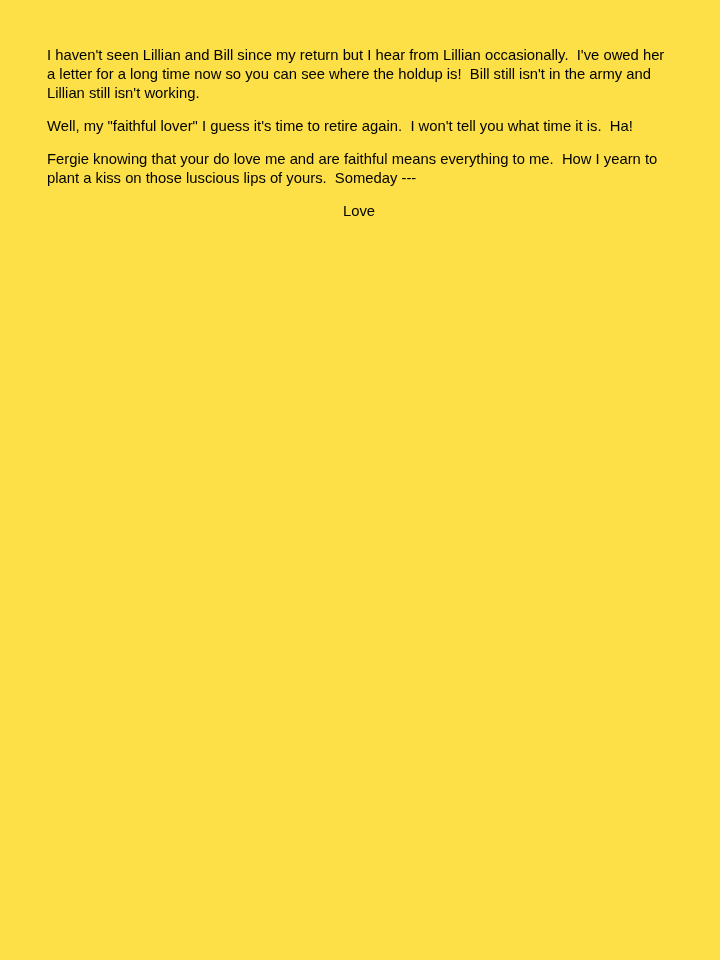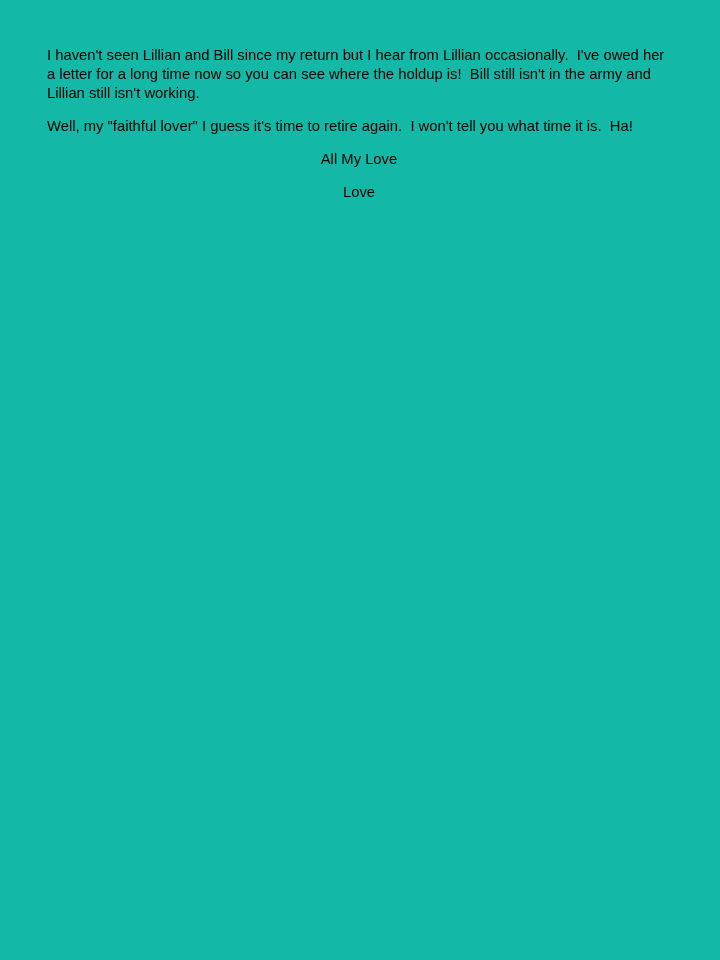--- a/index.html
+++ b/index.html
@@ -12,21 +12,21 @@
     background: #ffffff;
     font-family: "Liberation Sans", "DejaVu Sans", sans-serif;
     color: #000000;
     overflow: hidden;
   }
   .page {
     box-sizing: border-box;
     width: 720px;
     height: 960px;
     padding: 46px 49px 0 47px;
-    background: #14b8a6;
+    background: #fde047;
   }
   .letter-body {
     width: 624px;
   }
   .para {
     margin: 0 0 14px 0;
     font-size: 14.8px;
     line-height: 19px;
     white-space: pre-wrap;
     color: #000000;
@@ -36,16 +36,16 @@
     white-space: normal;
   }
 </style>
 </head>
 <body>
 
 <div class="page">
   <div class="letter-body">
     <p class="para">I haven't seen Lillian and Bill since my return but I hear from Lillian occasionally.  I've owed her a letter for a long time now so you can see where the holdup is!  Bill still isn't in the army and Lillian still isn't working.</p>
     <p class="para">Well, my "faithful lover" I guess it's time to retire again.  I won't tell you what time it is.  Ha!</p>
-    <p class="para centered">All My Love</p>
+    <p class="para">Fergie knowing that your do love me and are faithful means everything to me.  How I yearn to plant a kiss on those luscious lips of yours.  Someday ---</p>
     <p class="para centered">Love</p>
   </div>
 </div>
 
 </body></html>

